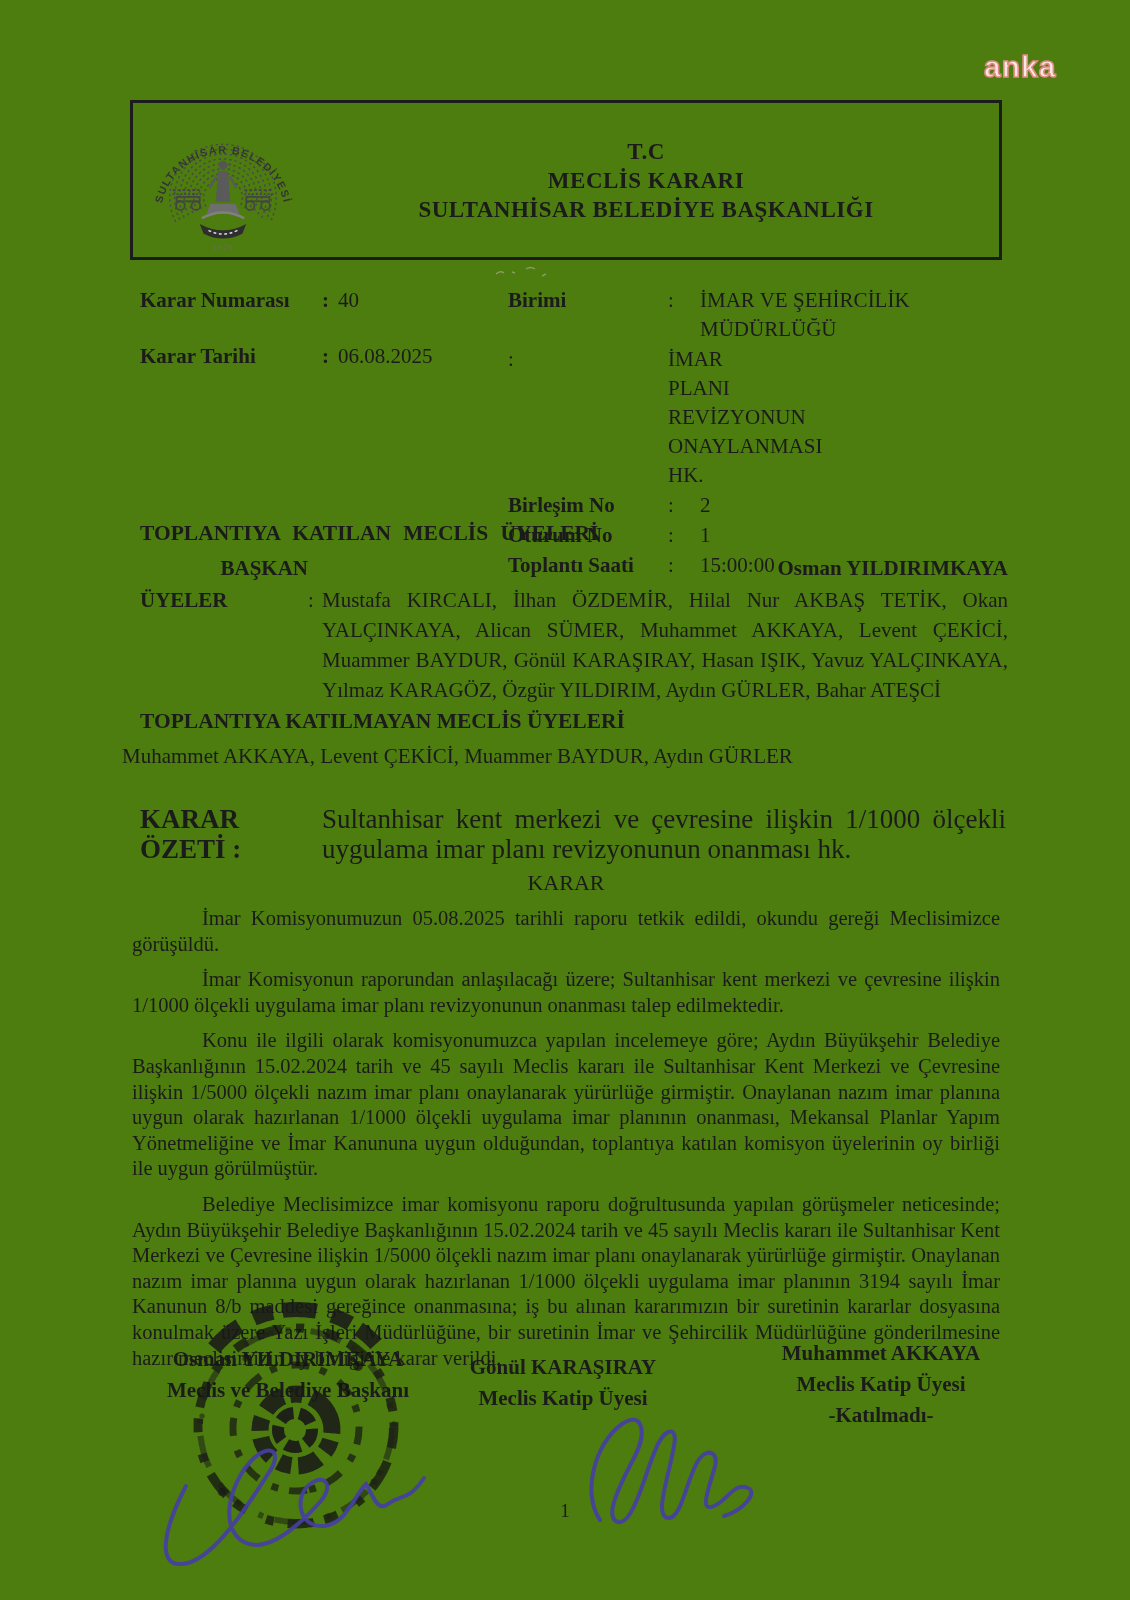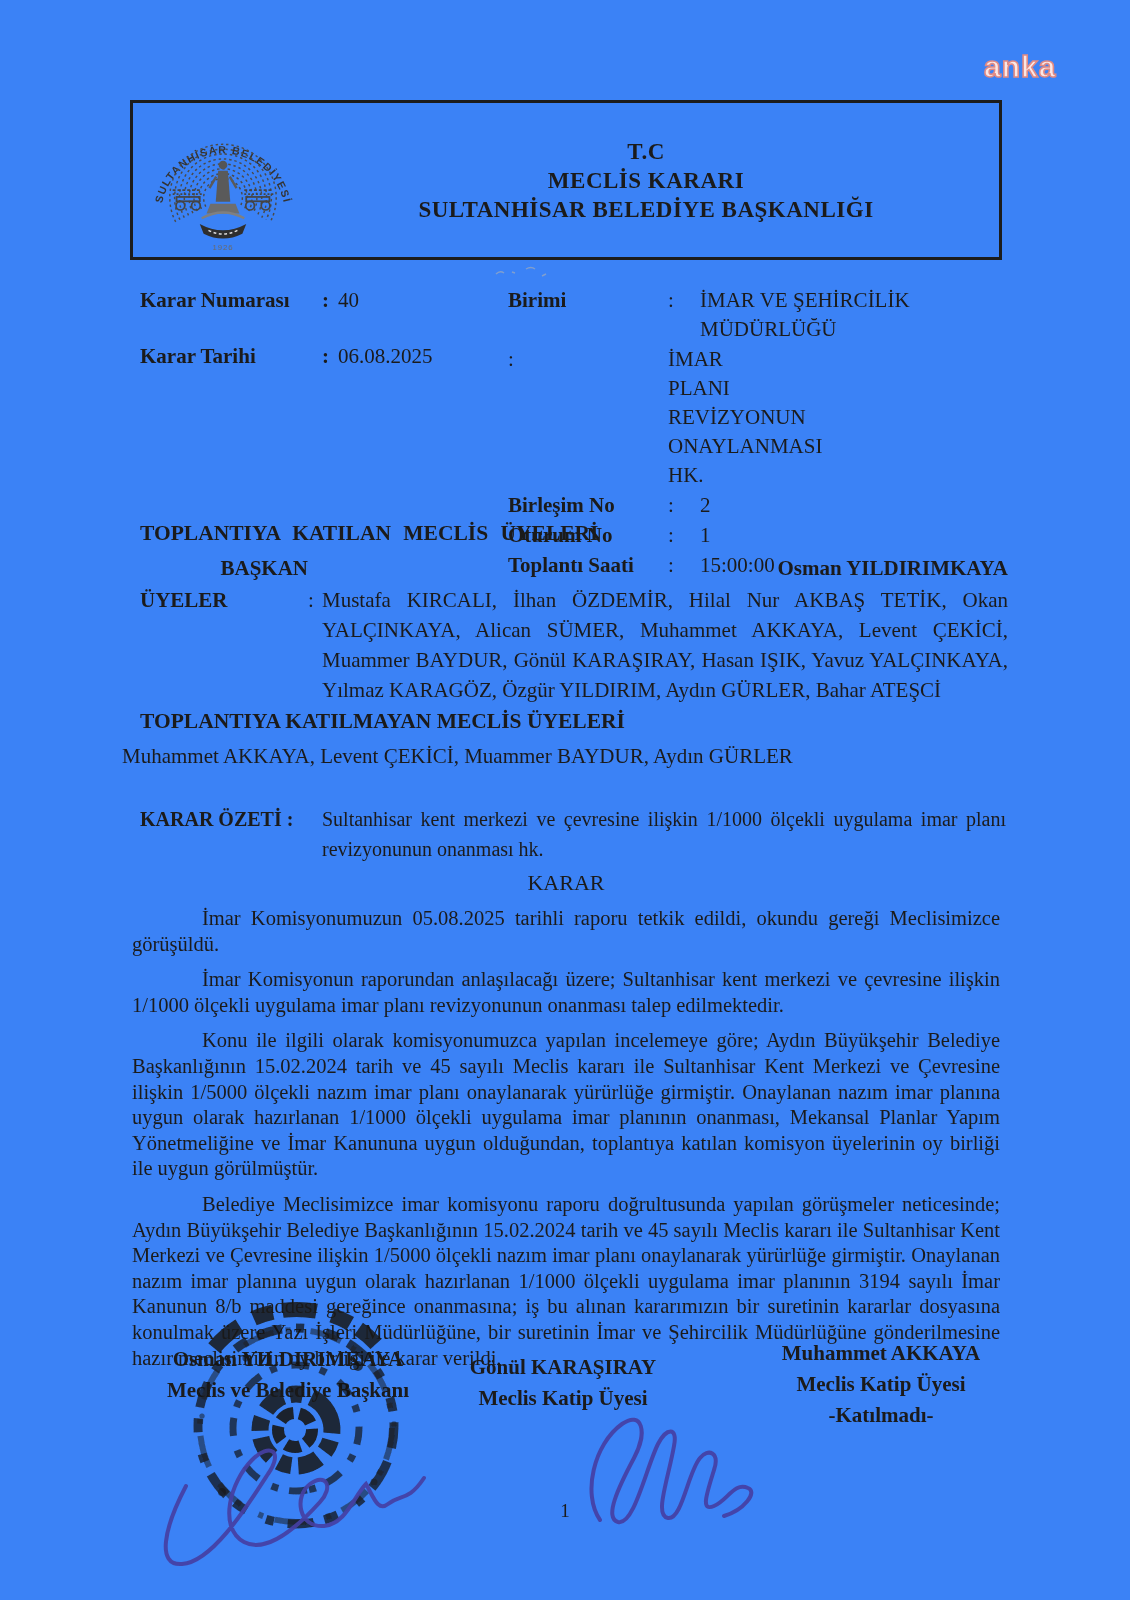--- a/index.html
+++ b/index.html
@@ -1,20 +1,20 @@
 <!DOCTYPE html>
 <html><head>
 <meta charset="utf-8">
 <style>
   html,body{margin:0;padding:0;}
   body{background:#e9e9e7;}
   .page{
     position:relative;
     width:1130px;height:1600px;
-    background:#3b82f6;
+    background:#4d7c0f;
     font-family:"Liberation Serif","DejaVu Serif",serif;
     color:#1b1b1b;
     overflow:hidden;
   }
   
   .anka{
     position:absolute;left:984px;top:50px;
     font-family:"Liberation Sans","DejaVu Sans",sans-serif;
     font-weight:700;font-size:30px;letter-spacing:1px;
     color:#fbe7e5;
@@ -53,21 +53,21 @@
   .attendees .sec-heading{word-spacing:7px;}
   .chair-row{display:grid;grid-template-columns:168px 1fr;margin-top:5px;line-height:30px;text-align:right;}
   .chair-label,.chair-name{font-weight:700;}
   .members-row{display:grid;grid-template-columns:168px 14px 1fr;line-height:30px;margin-top:2px;}
   .members-label{font-weight:700;}
   .members-text{text-align:justify;}
   
   .absent{position:absolute;left:140px;top:706px;width:868px;font-size:21px;}
   .absent-names{margin-left:-18px;margin-top:5px;line-height:30px;}
   
-  .summary{position:absolute;left:140px;top:804px;width:866px;font-size:20px;
+  .summary{position:absolute;left:140px;top:804px;width:866px;font-size:27px;
     display:grid;grid-template-columns:182px 1fr;line-height:30px;}
   .summary-label{font-weight:700;}
   .summary-text{text-align:justify;}
   
   .decision{position:absolute;left:122px;top:870px;width:888px;}
   .karar-heading{text-align:center;font-weight:400;font-size:22px;line-height:26px;margin:0 0 7px 0;}
   .decision p{
     margin:10px;font-size:20.5px;line-height:25.6px;
     text-align:justify;text-indent:70px;
   }

